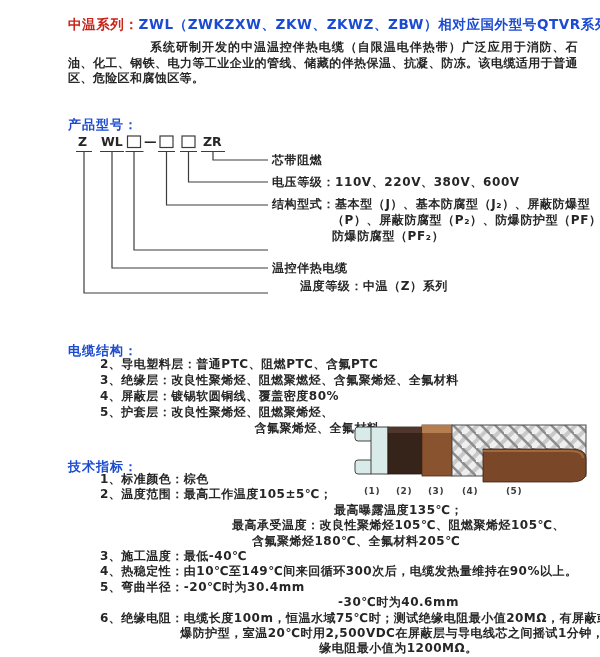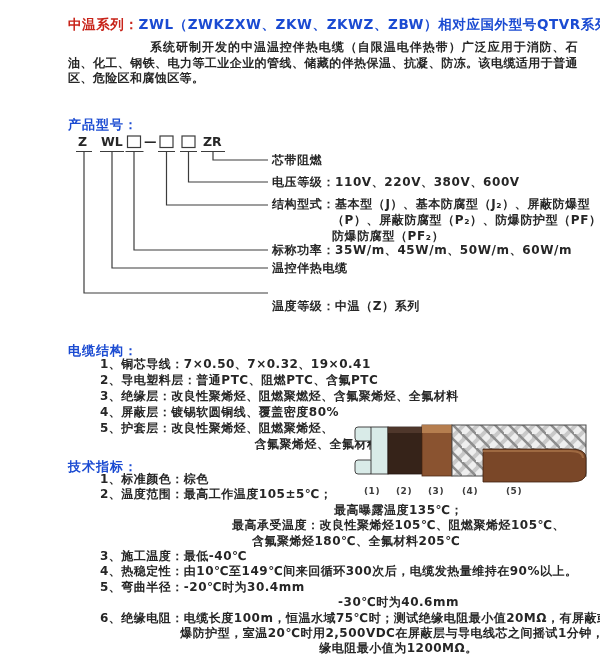--- a/index.html
+++ b/index.html
@@ -69,33 +69,29 @@
     <div class="bl">芯带阻燃</div>
   </div>
   <div class="abs branch" style="top:175px;">
     <div class="bl">电压等级：110V、220V、380V、600V</div>
   </div>
   <div class="abs branch" style="top:197px;">
     <div class="bl">结构型式：基本型（J）、基本防腐型（J₂）、屏蔽防爆型</div>
     <div class="bl cont">（P）、屏蔽防腐型（P₂）、防爆防护型（PF）、</div>
     <div class="bl cont">防爆防腐型（PF₂）</div>
   </div>
-  <div class="abs branch" style="top:243px;">
-    <div class="bl">标称功率：35W/m、45W/m、50W/m、60W/m</div>
-  </div>
   <div class="abs branch" style="top:261px;">
     <div class="bl">温控伴热电缆</div>
   </div>
-  <div class="abs branch" style="top:299px;">
+  <div class="abs branch" style="top:279px;margin-left:28px;">
     <div class="bl">温度等级：中温（Z）系列</div>
   </div>
 
   <div class="abs sec-head" style="left:68px;top:342px;">电缆结构：</div>
   <div class="abs list cs-list">
-    <div>1、铜芯导线：7×0.50、7×0.32、19×0.41</div>
     <div>2、导电塑料层：普通PTC、阻燃PTC、含氟PTC</div>
     <div>3、绝缘层：改良性聚烯烃、阻燃聚燃烃、含氟聚烯烃、全氟材料</div>
     <div>4、屏蔽层：镀锡软圆铜线、覆盖密度80%</div>
     <div>5、护套层：改良性聚烯烃、阻燃聚烯烃、</div>
     <div class="ind1">含氟聚烯烃、全氟材料</div>
   </div>
 
   <div class="abs cable-fig">
     <svg width="248" height="64" viewBox="0 0 248 64">
       <defs>

